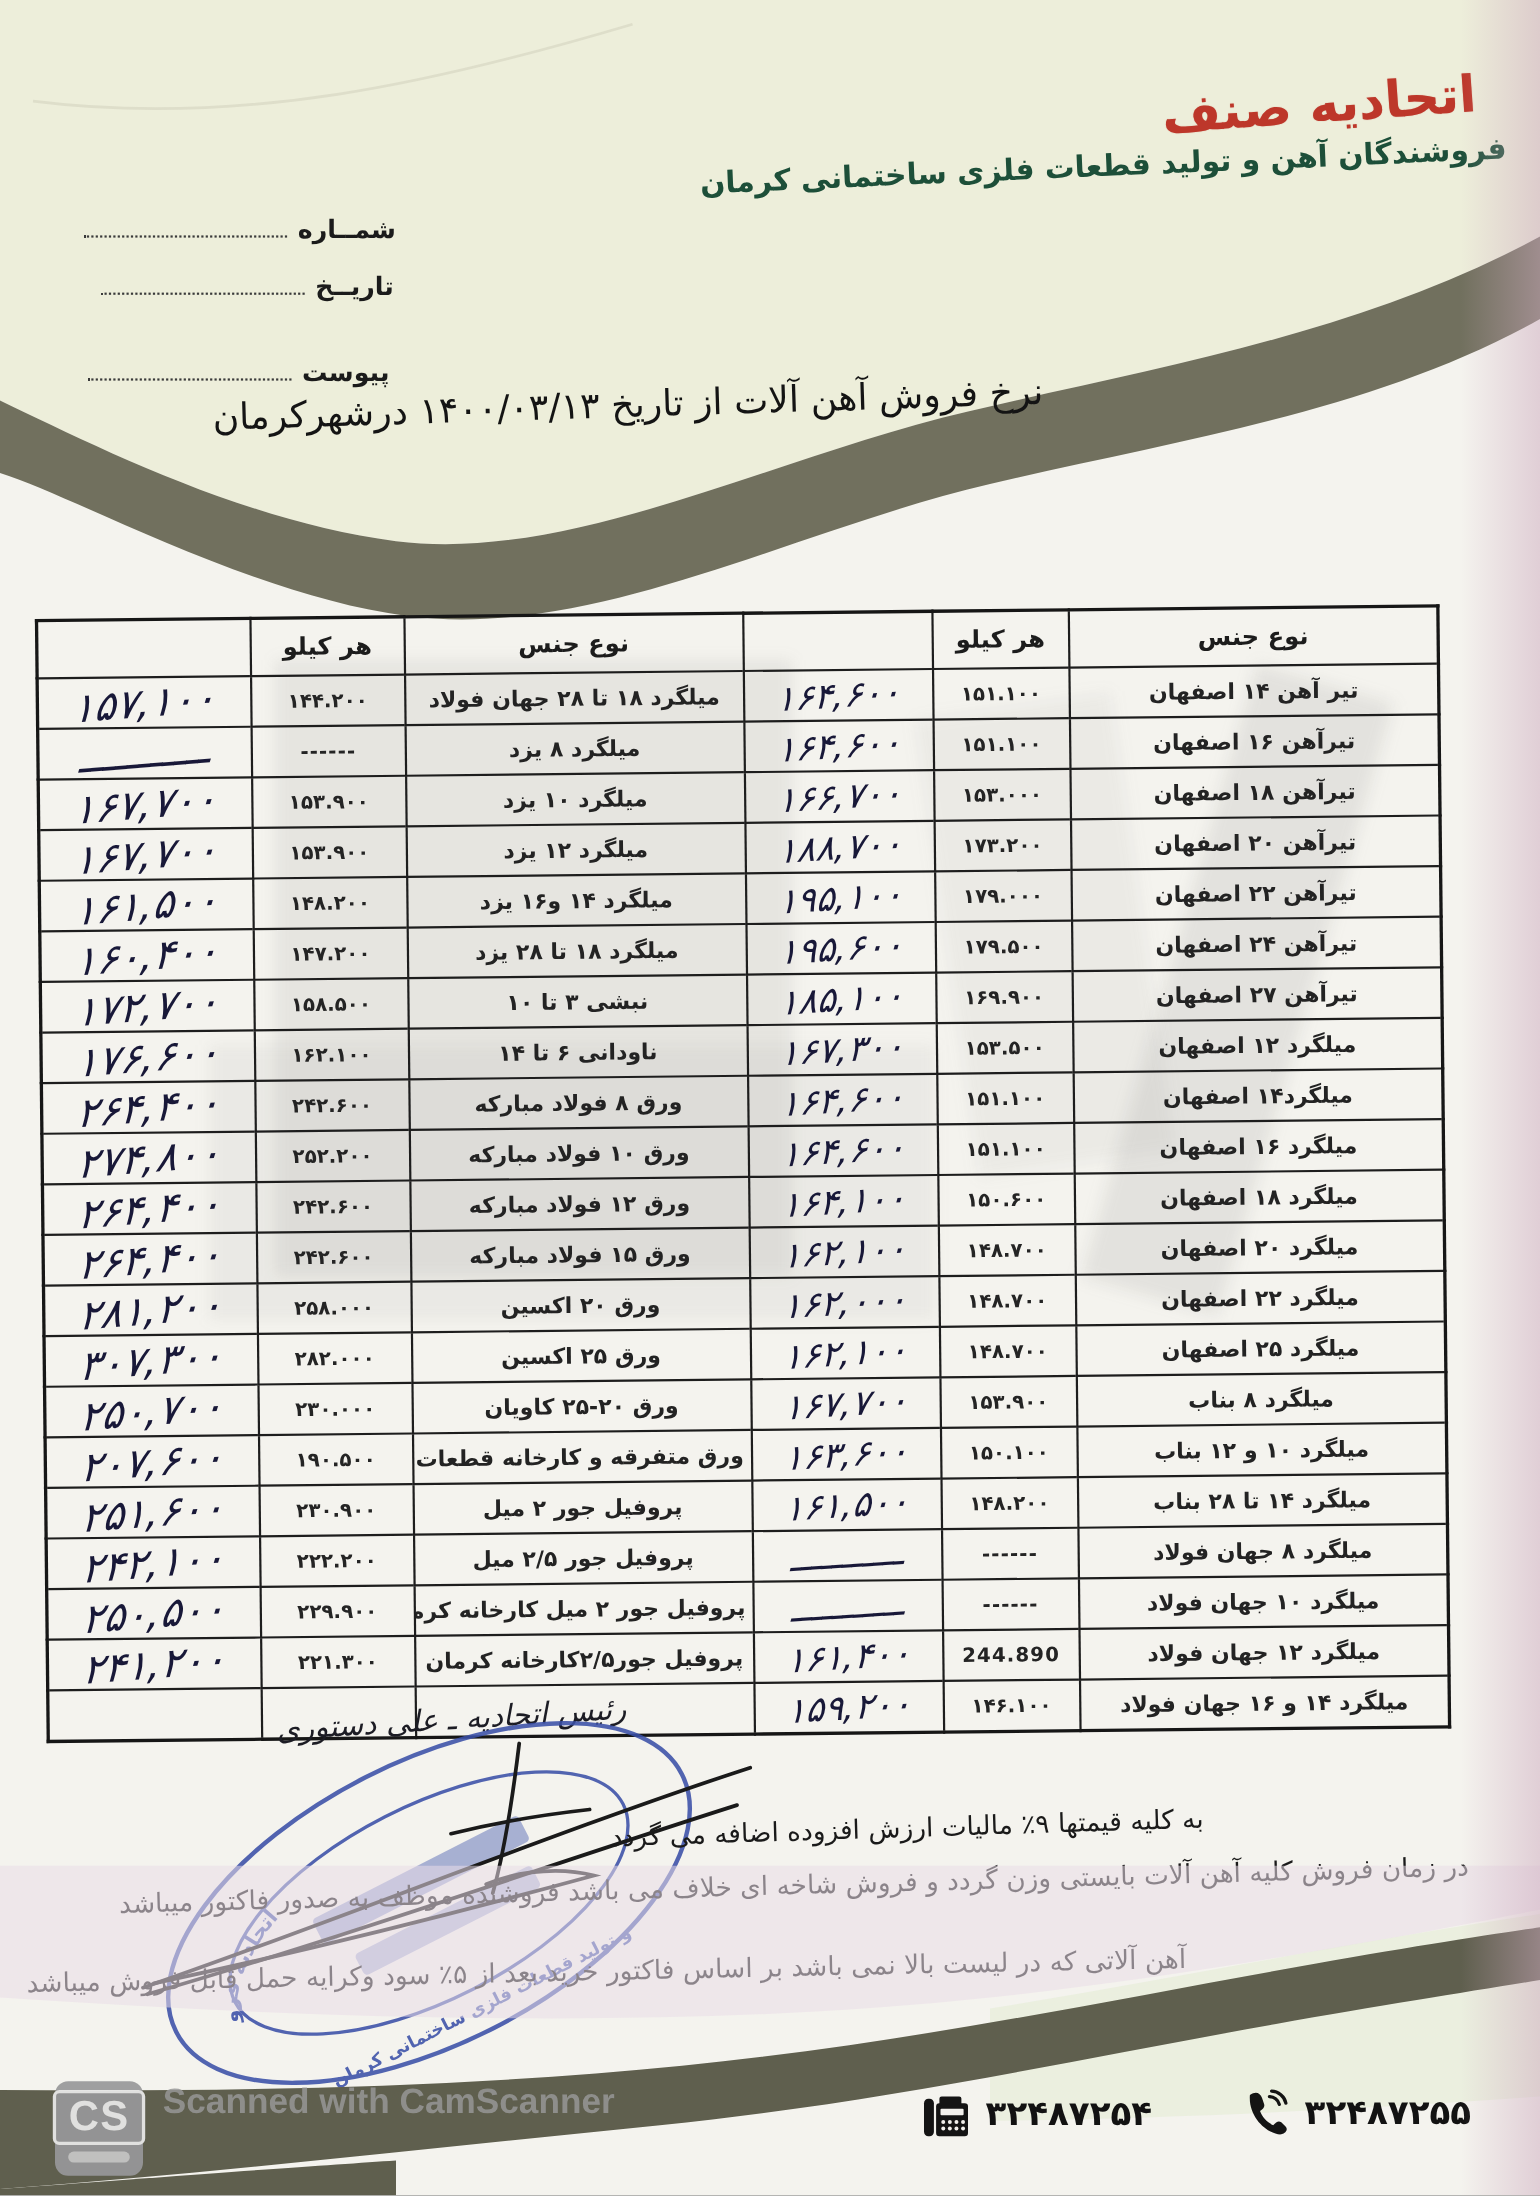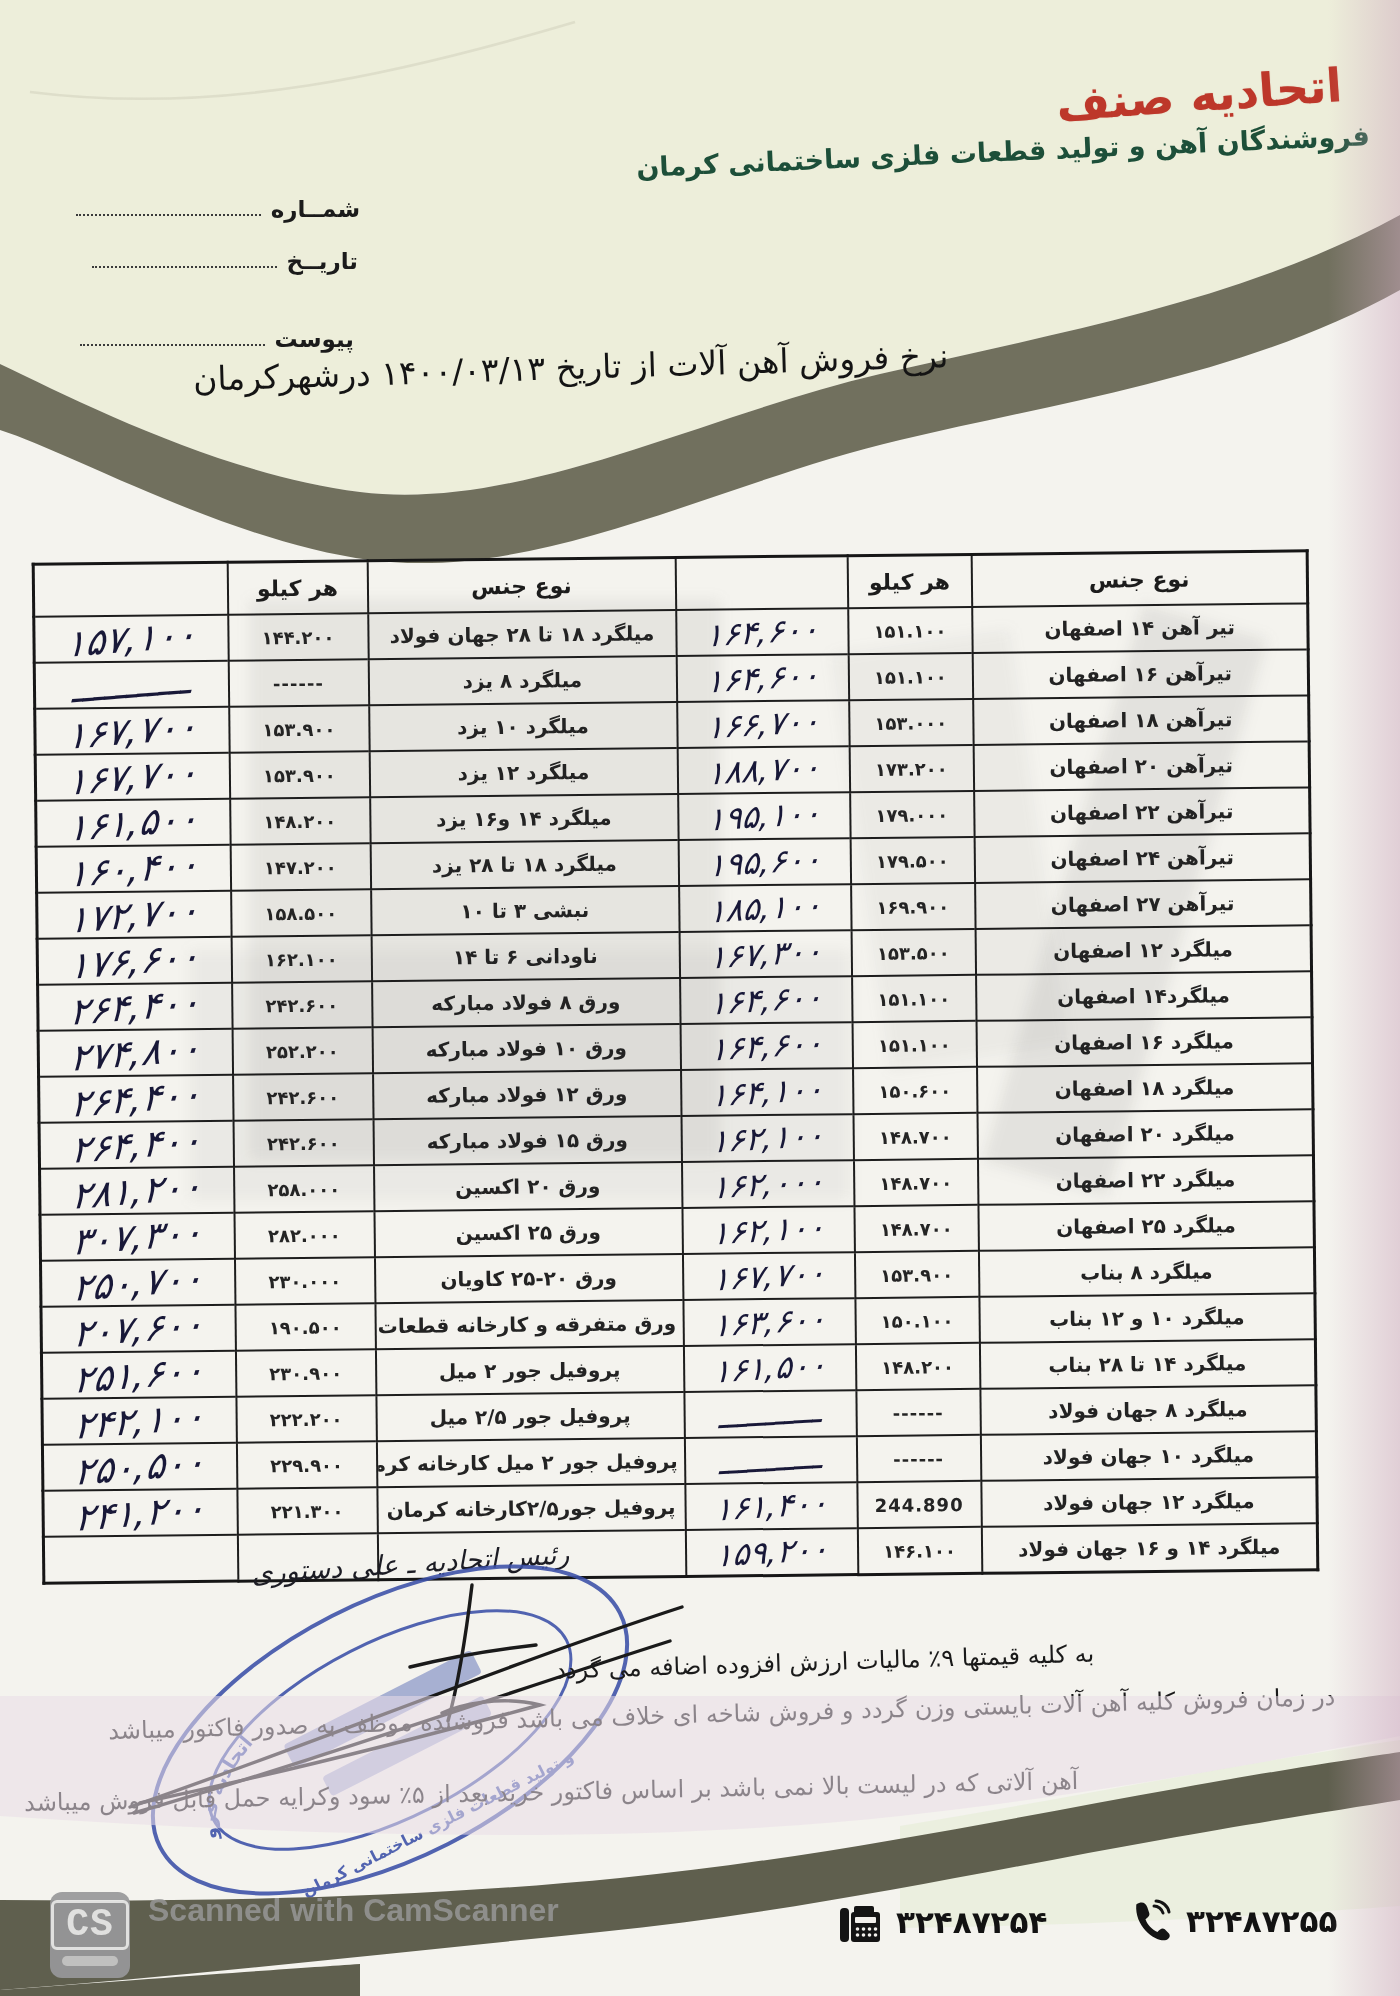--- a/index.html
+++ b/index.html
@@ -81,21 +81,21 @@
   .note-3{top:1778px;right:322px;font-size:24px;transform:rotate(-1.2deg);}
 
   
   .cs-logo{
     left:50px;top:1892px;width:80px;height:86px;border-radius:12px;
     background:#98989a;opacity:.92;display:flex;flex-direction:column;
     align-items:center;justify-content:flex-start;
   }
   .cs-logo .cs-txt{
     margin-top:8px;font-size:38px;font-weight:bold;color:#ececec;
-    font-family:Liberation Mono, monospace;letter-spacing:1px;
+    font-family:Liberation Sans, sans-serif;letter-spacing:1px;
     border:3px solid #ececec;border-radius:6px;padding:0 12px;line-height:1.15;
   }
   .cs-logo .cs-slot{margin-top:6px;width:56px;height:10px;border-radius:5px;background:#c9c9c9;}
   .scan-label{
     left:148px;top:1892px;
     font-family:"Liberation Sans",sans-serif;
     font-size:32px;font-weight:700;color:rgba(150,150,150,.85);
     white-space:nowrap;direction:ltr;
   }
   .contact{display:flex;align-items:center;gap:14px;direction:ltr;}

